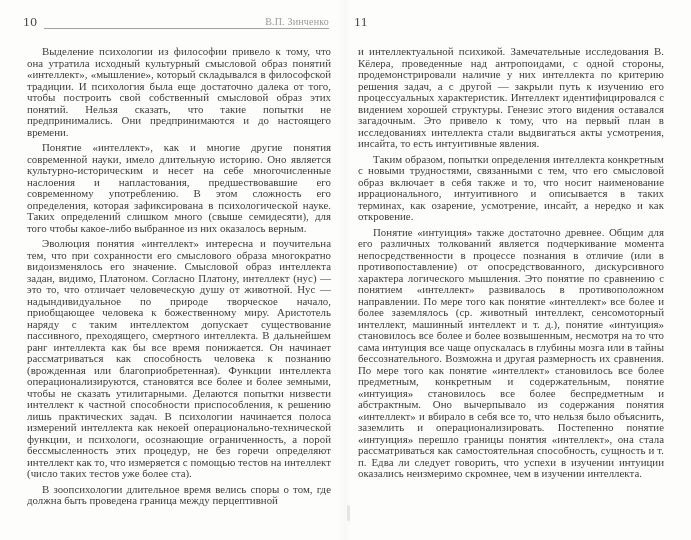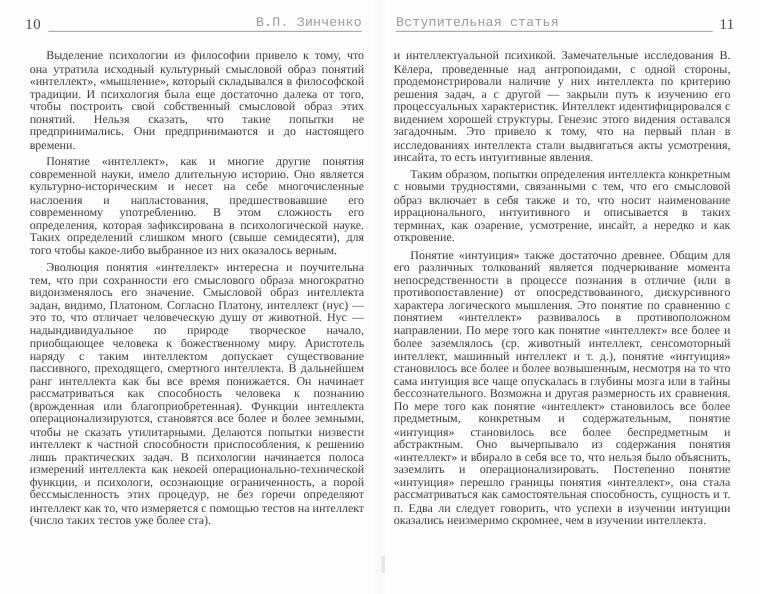--- a/index.html
+++ b/index.html
@@ -45,22 +45,22 @@
       display: flex;
       align-items: flex-end;
       border-bottom: 1px solid #a3a3a0;
       padding-bottom: 2px;
       margin: 0 6px;
       min-height: 12px;
     }
     .rule-with-head.head-right { justify-content: flex-end; }
     .rule-with-head.head-left  { justify-content: flex-start; }
     .running-head {
-      font-family: Liberation Mono, monospace;
-      font-size: 12px;
+      font-family: Liberation Serif, serif;
+      font-size: 10px;
       line-height: 9px;
       color: #9b9b98;
       letter-spacing: 0.2px;
       white-space: nowrap;
     }
     .page-body {
       font-size: 10.9px;
       line-height: 11.5px;
       color: #403e3b;
       text-align: justify;
@@ -103,28 +103,26 @@
     <div class="page-header">
       <span class="page-number">10</span>
       <span class="rule-with-head head-right">
         <span class="running-head">В.П. Зинченко</span>
       </span>
     </div>
     <div class="page-body">
       <p class="indent">Выделение психологии из философии привело к тому, что она утратила исходный культурный смысловой образ понятий «интеллект», «мышление», который складывался в философской традиции. И психология была еще достаточно далека от того, чтобы построить свой собственный смысловой образ этих понятий. Нельзя сказать, что такие попытки не предпринимались. Они предпринимаются и до настоящего времени.</p>
       <p class="indent">Понятие «интеллект», как и многие другие понятия современной науки, имело длительную историю. Оно является культурно-историческим и несет на себе многочисленные наслоения и напластования, предшествовавшие его современному употреблению. В этом сложность его определения, которая зафиксирована в психологической науке. Таких определений слишком много (свыше семидесяти), для того чтобы какое-либо выбранное из них оказалось верным.</p>
       <p class="indent">Эволюция понятия «интеллект» интересна и поучительна тем, что при сохранности его смыслового образа многократно видоизменялось его значение. Смысловой образ интеллекта задан, видимо, Платоном. Согласно Платону, интеллект (нус) — это то, что отличает человеческую душу от животной. Нус — надындивидуальное по природе творческое начало, приобщающее человека к божественному миру. Аристотель наряду с таким интеллектом допускает существование пассивного, преходящего, смертного интеллекта. В дальнейшем ранг интеллекта как бы все время понижается. Он начинает рассматриваться как способность человека к познанию (врожденная или благоприобретенная). Функции интеллекта операционализируются, становятся все более и более земными, чтобы не сказать утилитарными. Делаются попытки низвести интеллект к частной способности приспособления, к решению лишь практических задач. В психологии начинается полоса измерений интеллекта как некоей операционально-технической функции, и психологи, осознающие ограниченность, а порой бессмысленность этих процедур, не без горечи определяют интеллект как то, что измеряется с помощью тестов на интеллект (число таких тестов уже более ста).</p>
+      <p class="indent">В зоопсихологии длительное время велись споры о том, где должна быть проведена граница между перцептивной</p>
     </div>
   </div>
 
   <div class="page page-right">
     <div class="page-header">
-      <span class="rule-with-head head-left">
-        <span class="running-head">Вступительная статья</span>
-      </span>
       <span class="page-number">11</span>
     </div>
     <div class="page-body">
       <p>и интеллектуальной психикой. Замечательные исследования В. Кёлера, проведенные над антропоидами, с одной стороны, продемонстрировали наличие у них интеллекта по критерию решения задач, а с другой — закрыли путь к изучению его процессуальных характеристик. Интеллект идентифицировался с видением хорошей структуры. Генезис этого видения оставался загадочным. Это привело к тому, что на первый план в исследованиях интеллекта стали выдвигаться акты усмотрения, инсайта, то есть интуитивные явления.</p>
       <p class="indent">Таким образом, попытки определения интеллекта конкретным с новыми трудностями, связанными с тем, что его смысловой образ включает в себя также и то, что носит наименование иррационального, интуитивного и описывается в таких терминах, как озарение, усмотрение, инсайт, а нередко и как откровение.</p>
       <p class="indent">Понятие «интуиция» также достаточно древнее. Общим для его различных толкований является подчеркивание момента непосредственности в процессе познания в отличие (или в противопоставление) от опосредствованного, дискурсивного характера логического мышления. Это понятие по сравнению с понятием «интеллект» развивалось в противоположном направлении. По мере того как понятие «интеллект» все более и более заземлялось (ср. животный интеллект, сенсомоторный интеллект, машинный интеллект и т. д.), понятие «интуиция» становилось все более и более возвышенным, несмотря на то что сама интуиция все чаще опускалась в глубины мозга или в тайны бессознательного. Возможна и другая размерность их сравнения. По мере того как понятие «интеллект» становилось все более предметным, конкретным и содержательным, понятие «интуиция» становилось все более беспредметным и абстрактным. Оно вычерпывало из содержания понятия «интеллект» и вбирало в себя все то, что нельзя было объяснить, заземлить и операционализировать. Постепенно понятие «интуиция» перешло границы понятия «интеллект», она стала рассматриваться как самостоятельная способность, сущность и т. п. Едва ли следует говорить, что успехи в изучении интуиции оказались неизмеримо скромнее, чем в изучении интеллекта.</p>
     </div>
   </div>
 
   <div class="gutter-shade"></div>

